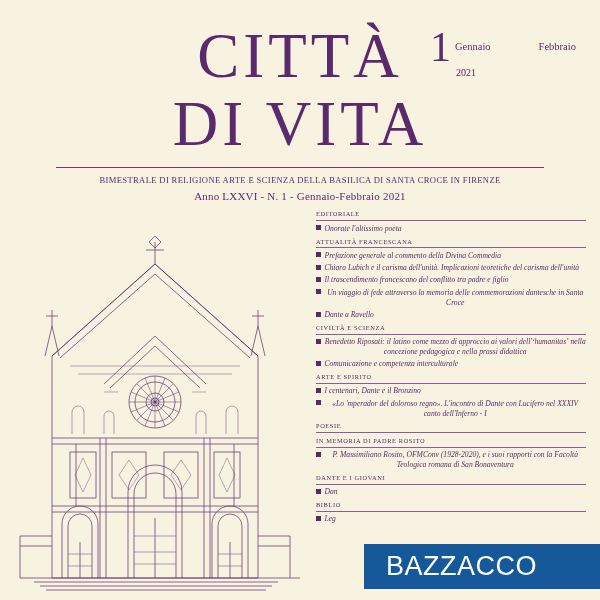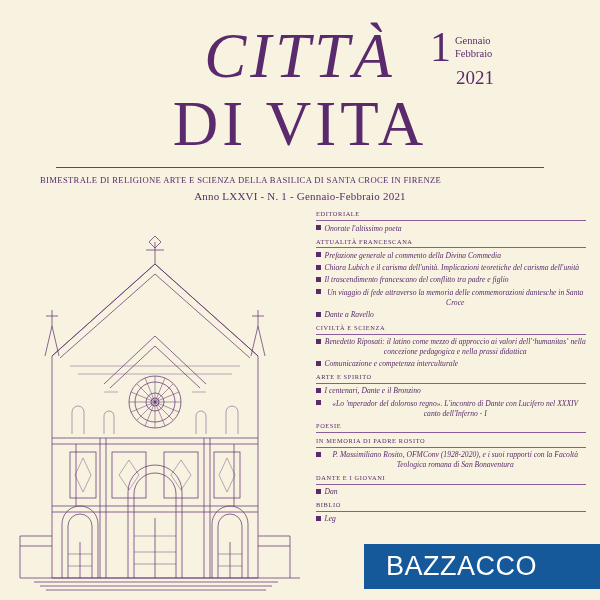--- a/index.html
+++ b/index.html
@@ -38,21 +38,20 @@
   .title-main {
     font-size: 63px;
     line-height: 0.98;
     font-weight: normal;
     color: #5a2a6d;
     letter-spacing: 4px;
     font-family: "Liberation Serif", serif;
   }
   .title-line-1 {
     margin-top: 8px;
-    font-style: italic;
   }
   .title-line-2 {
     margin-top: 6px;
     justify-content: center;
   }
   .issue-box {
     position: absolute;
     right: 84px;
     top: 26px;
     width: 86px;
@@ -65,36 +64,37 @@
     align-items: center;
   }
   .issue-number {
     font-size: 42px;
     line-height: 1;
     margin-right: 4px;
     font-family: "Liberation Serif", serif;
   }
   .issue-right {
     display: flex;
-    flex-direction: column;
+    flex-direction: row;
     font-size: 10.5px;
     line-height: 1.25;
+    gap: 48px;
   }
   .issue-year {
-    font-size: 19px;
+    font-size: 10px;
     margin-left: 26px;
     display: block;
   }
   .rule {
     height: 1px;
     background: #6d3b7d;
     margin: 12px 56px 0 56px;
   }
   .subtitle {
-    text-align: left;
+    text-align: center;
     color: #5a2a6d;
     font-size: 8.6px;
     letter-spacing: 0.35px;
     padding: 7px 40px 2px 40px;
     font-family: "Liberation Serif", serif;
   }
   .anno {
     text-align: center;
     color: #5a2a6d;
     font-size: 11px;

